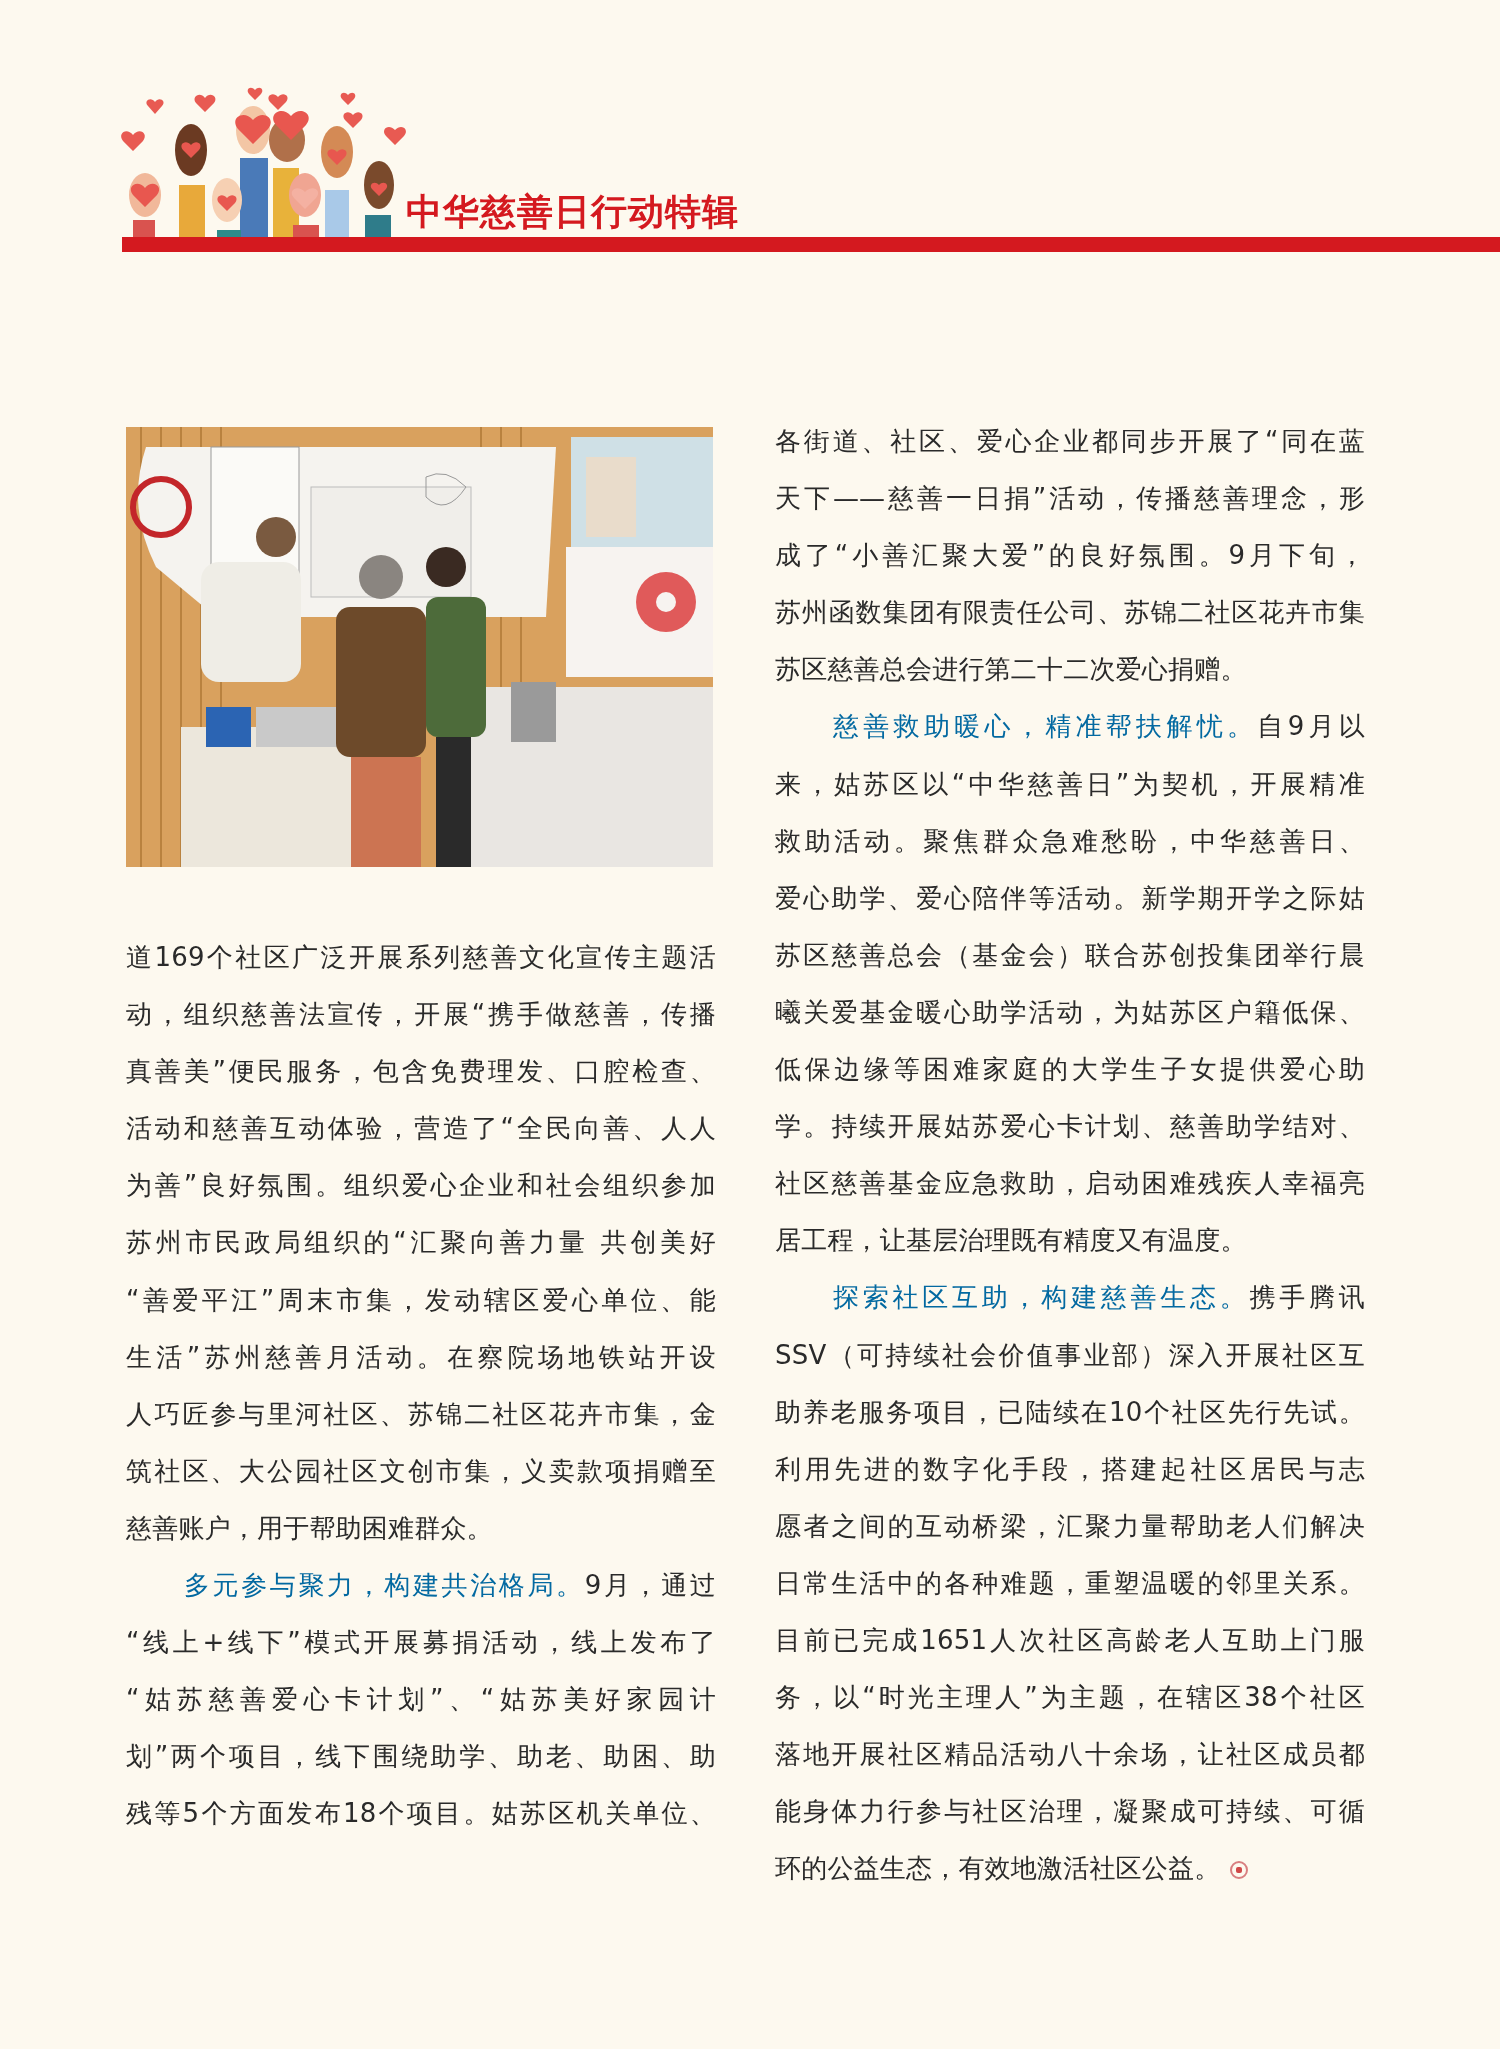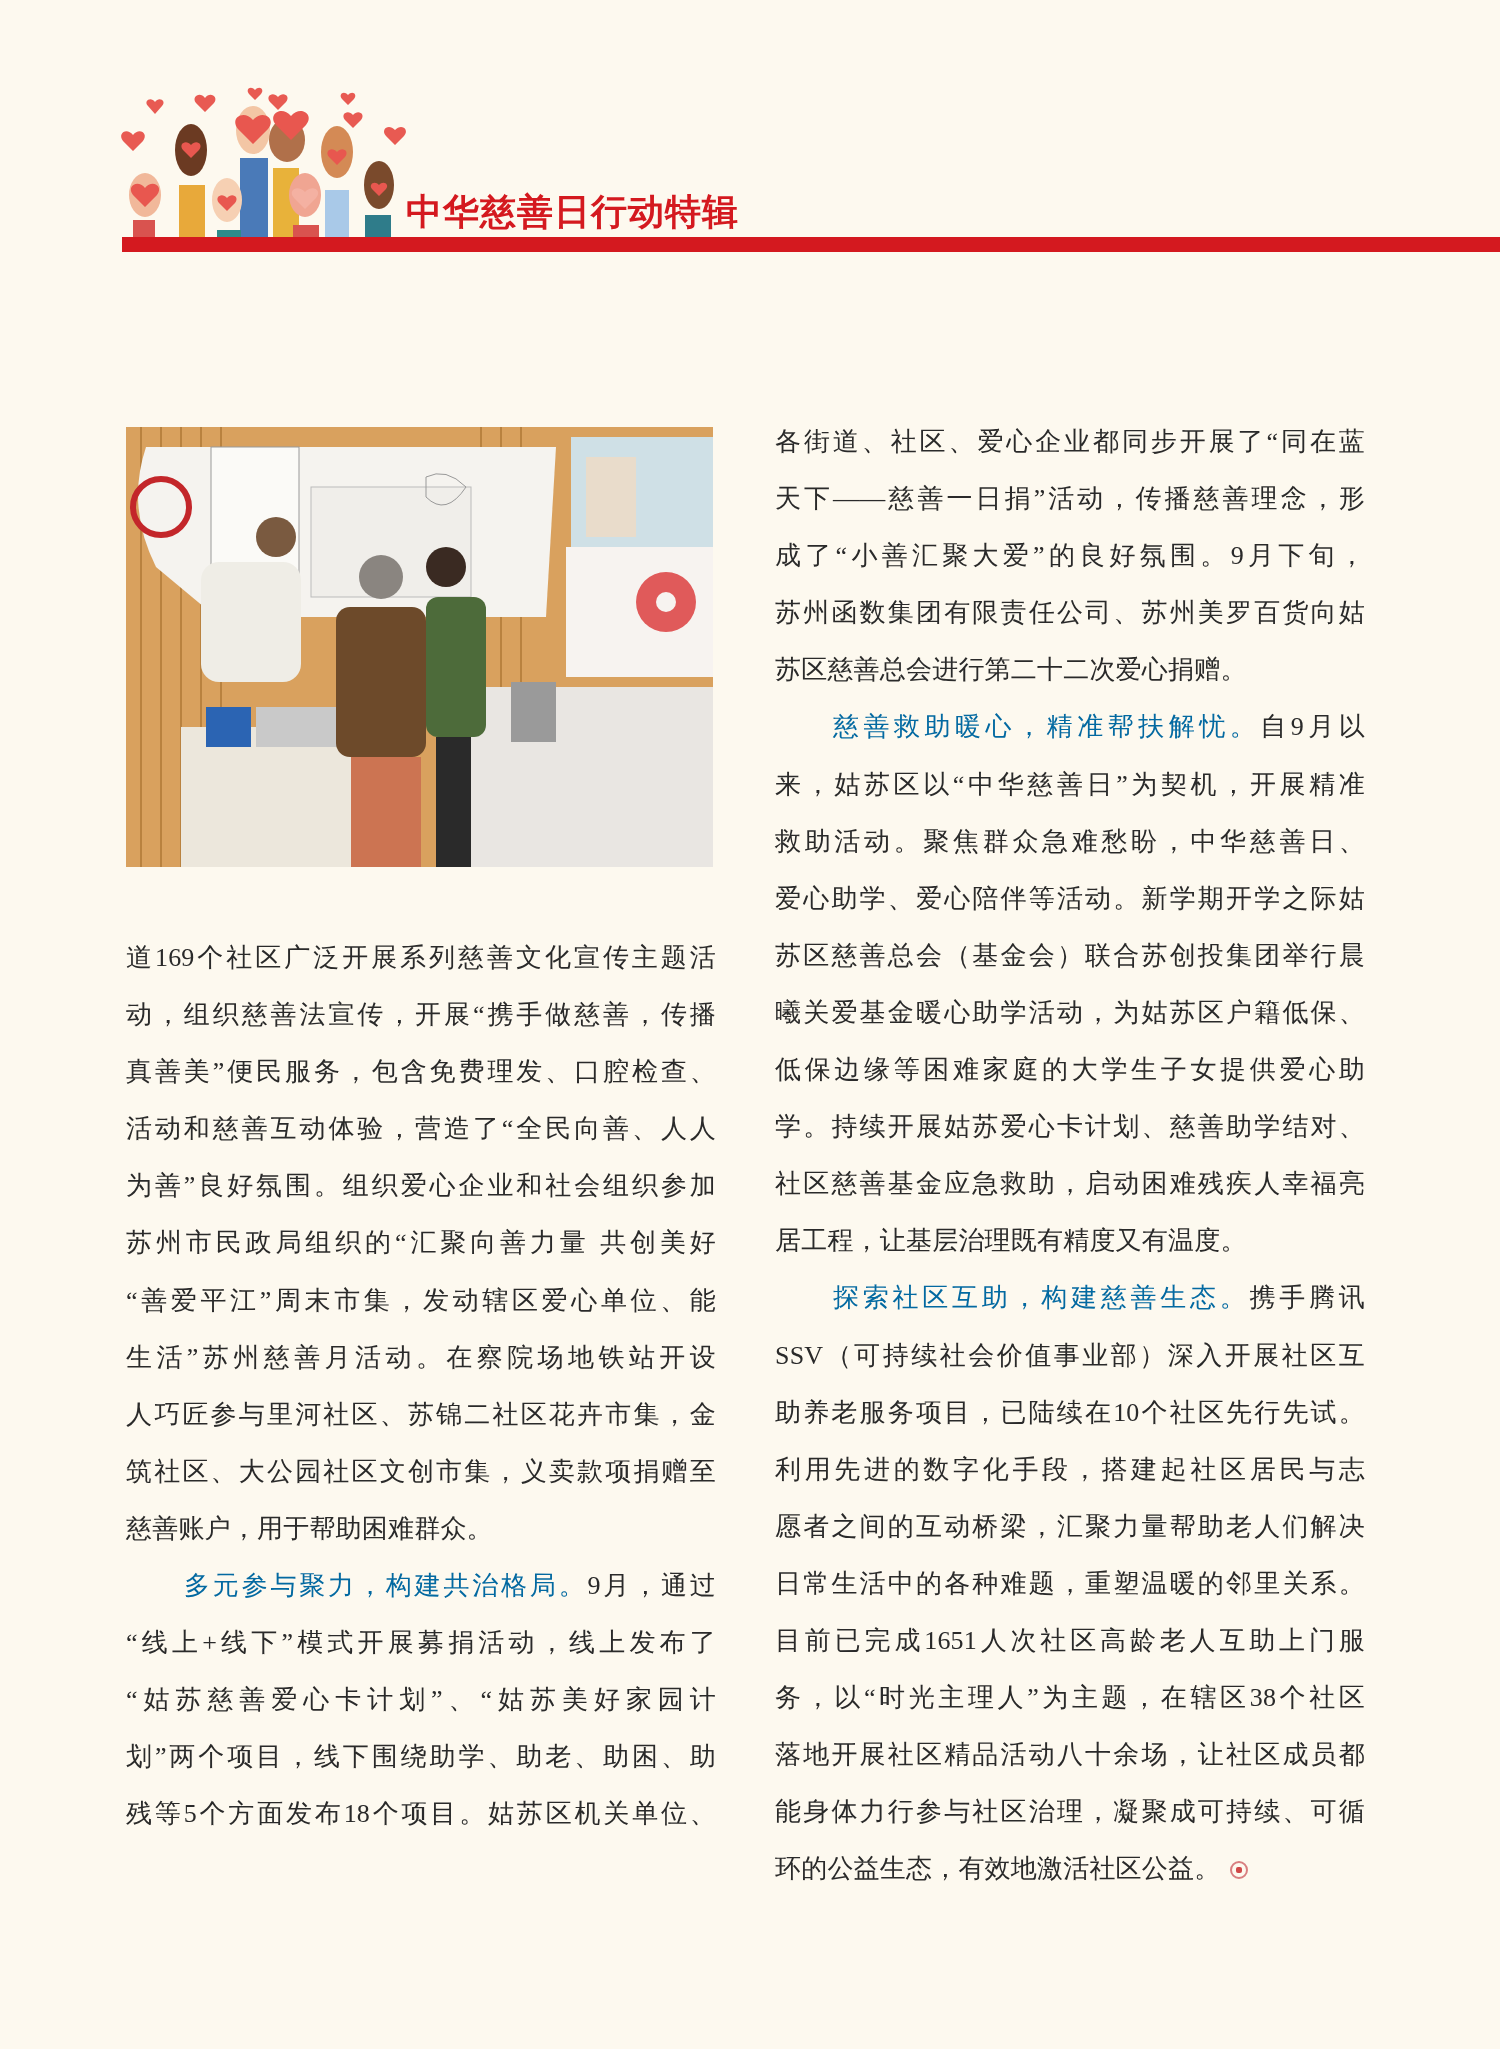--- a/index.html
+++ b/index.html
@@ -27,21 +27,20 @@
     overflow: hidden; background: #e8e3da;
   }
   .col { position: absolute; width: 590px; }
   .col.left { left: 126px; top: 929px; }
   .col.right { left: 775px; top: 413px; }
   .line {
     height: 57.1px; line-height: 57.1px;
     font-size: 26px; white-space: nowrap;
     text-align: justify; text-align-last: justify;
     letter-spacing: 0.2px;
-    font-family: Liberation Serif, serif;
   }
   .line.last { text-align-last: left; }
   .sub { color: #0369a1; }
   .indent { padding-left: 58px; }
   .end-mark {
     display: inline-block; width: 18px; height: 18px; border-radius: 50%;
     border: 2px solid #d87f80; margin-left: 10px; vertical-align: -2px;
     position: relative; box-sizing: border-box;
   }
   .end-mark::after {
@@ -165,21 +164,21 @@
   <div class="line">“线上+线下”模式开展募捐活动，线上发布了</div>
   <div class="line">“姑苏慈善爱心卡计划”、“姑苏美好家园计</div>
   <div class="line">划”两个项目，线下围绕助学、助老、助困、助</div>
   <div class="line">残等5个方面发布18个项目。姑苏区机关单位、</div>
 </div>
 
 <div class="col right">
   <div class="line">各街道、社区、爱心企业都同步开展了“同在蓝</div>
   <div class="line">天下——慈善一日捐”活动，传播慈善理念，形</div>
   <div class="line">成了“小善汇聚大爱”的良好氛围。9月下旬，</div>
-  <div class="line">苏州函数集团有限责任公司、苏州美罗百货向姑</div>
+  <div class="line">苏州函数集团有限责任公司、苏锦二社区花卉市集</div>
   <div class="line last">苏区慈善总会进行第二十二次爱心捐赠。</div>
 
   <div class="line indent">
     <span class="sub">慈善救助暖心，精准帮扶解忧。</span><span>自9月以</span>
   </div>
   <div class="line">来，姑苏区以“中华慈善日”为契机，开展精准</div>
   <div class="line">救助活动。聚焦群众急难愁盼，中华慈善日、</div>
   <div class="line">爱心助学、爱心陪伴等活动。新学期开学之际姑</div>
   <div class="line">苏区慈善总会（基金会）联合苏创投集团举行晨</div>
   <div class="line">曦关爱基金暖心助学活动，为姑苏区户籍低保、</div>

